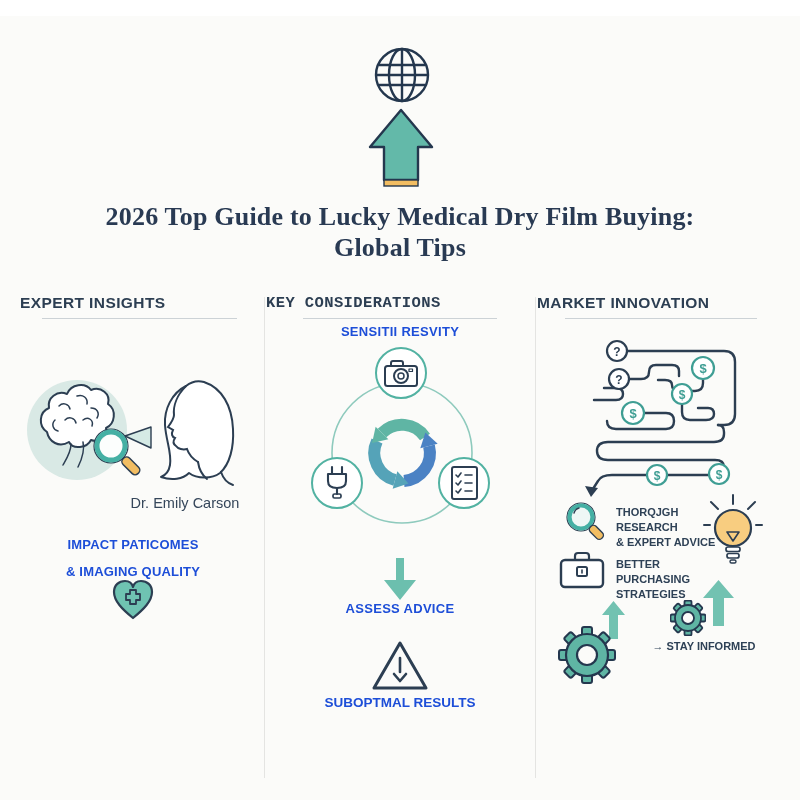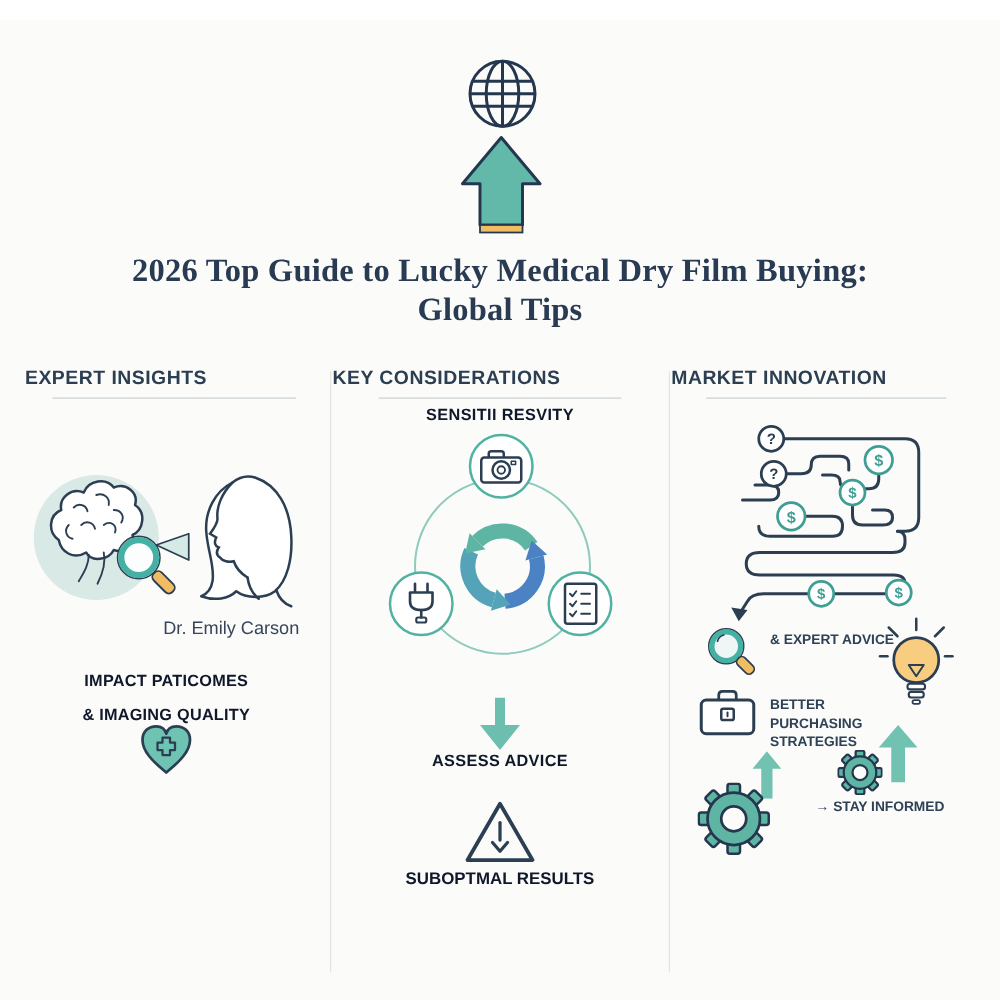--- a/index.html
+++ b/index.html
@@ -13,21 +13,21 @@
     width:800px;left:0;text-align:center;
     font-family:"Liberation Serif",serif;font-weight:700;
     font-size:26px;line-height:31px;color:#293a53;letter-spacing:.2px;
   }
   .col-heading{
     text-align:left;font-size:15.5px;font-weight:700;
     letter-spacing:.4px;color:#2c3e52;
   }
   .rule{height:1px;background:#ccd2d6;}
   .vdivider{width:1px;background:#e4e4e2;}
-  .label{color:#0f172a;text-align:center;}
+  .label{color:#1d4ed8;text-align:center;}
   .lbl-sm{font-size:13px;font-weight:700;letter-spacing:.3px;}
   .caption-big{font-size:13px;font-weight:700;line-height:27px;letter-spacing:.2px;}
   .expert-name{font-size:14.5px;font-weight:400;color:#35465a;}
   .warn-caption{font-size:13.5px;font-weight:600;line-height:22px;}
   .mk-text{font-size:11px;font-weight:600;line-height:15px;color:#2e4156;}
   svg{display:block;}
   svg text{font-family:"Liberation Sans",sans-serif;}
 </style>
 </head>
 <body>
@@ -49,21 +49,21 @@
     <polygon points="36,2 67,39 53,39 53,72 19,72 19,39 5,39" fill="#63b9a9" stroke="#24374e" stroke-width="2.4" stroke-linejoin="round"></polygon>
     <rect x="19" y="72" width="34" height="6" fill="#f2bd62" stroke="#24374e" stroke-width="1.4"></rect>
   </svg>
 
   <div class="abs title" style="top:185px;">
     <div>2026 Top Guide to Lucky Medical Dry Film Buying:</div>
     <div>Global Tips</div>
   </div>
 
   <div class="abs col-heading" style="left:20px;top:278px;width:236px;">EXPERT INSIGHTS</div>
-  <div class="abs col-heading" style="left:266px;top:278px;width:268px;">KEY CONSIDERATIONS</div>
+  <div class="abs col-heading" style="left:266px;top:278px;width:268px;font-family:Liberation Mono, monospace;">KEY CONSIDERATIONS</div>
   <div class="abs col-heading" style="left:537px;top:278px;width:250px;">MARKET INNOVATION</div>
 
   <div class="abs rule" style="left:42px;top:302px;width:195px;"></div>
   <div class="abs rule" style="left:303px;top:302px;width:194px;"></div>
   <div class="abs rule" style="left:565px;top:302px;width:192px;"></div>
 
   <div class="abs vdivider" style="left:264px;top:281px;height:481px;"></div>
   <div class="abs vdivider" style="left:535px;top:281px;height:481px;"></div>
 
   <svg class="abs" style="left:25px;top:352px;" width="220" height="125" viewBox="0 0 220 125">
@@ -202,20 +202,21 @@
   <svg class="abs" style="left:563px;top:484px;" width="46" height="46" viewBox="0 0 46 46">
     <circle cx="18" cy="17" r="14" fill="none" stroke="#2c3e52" stroke-width="1.2"></circle>
     <circle cx="18" cy="17" r="11.5" fill="#eef7f5" stroke="#45b0a4" stroke-width="4.2"></circle>
     <path d="M 11,13 A 7 7 0 0 1 16,8" fill="none" stroke="#2c3e52" stroke-width="1.4" stroke-linecap="round"></path>
     <g transform="translate(27,26) rotate(45)">
       <rect x="1" y="-4" width="16" height="8" rx="3.5" fill="#f2bd62" stroke="#2c3e52" stroke-width="1.4"></rect>
     </g>
   </svg>
 
   <div class="abs mk-text" style="left:616px;top:489px;width:112px;">
+    <div>THORQJGH RESEARCH</div>
     <div>&amp; EXPERT ADVICE</div>
   </div>
 
   <svg class="abs" style="left:702px;top:476px;" width="62" height="80" viewBox="0 0 62 80">
     <g stroke="#2c3e52" stroke-width="2" stroke-linecap="round">
       <line x1="31" y1="12" x2="31" y2="3"></line>
       <line x1="16" y1="17" x2="9" y2="10"></line>
       <line x1="46" y1="17" x2="53" y2="10"></line>
       <line x1="8" y1="33" x2="2" y2="33"></line>
       <line x1="54" y1="33" x2="60" y2="33"></line>

